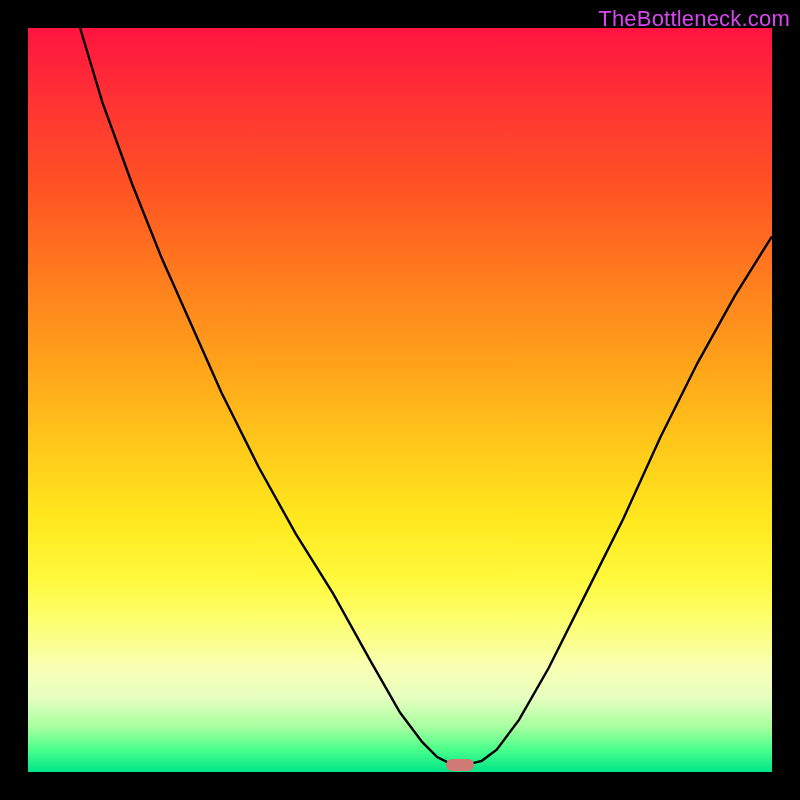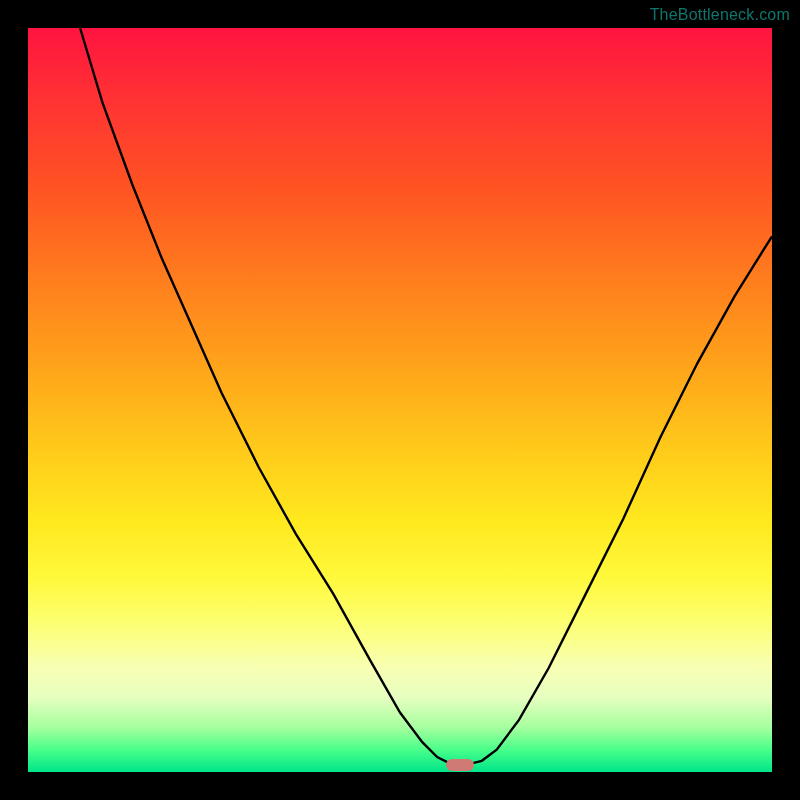--- a/index.html
+++ b/index.html
@@ -39,22 +39,22 @@
       #e6ffc0 90%,
       #a6ff9e 94%,
       #49ff8a 97%,
       #00e589 100%
     );
   }
   .watermark {
     position: absolute;
     top: 6px;
     right: 10px;
-    color: #0f766e;
-    font-size: 16px;
+    color: #d946ef;
+    font-size: 22px;
     font-weight: 500;
     letter-spacing: 0.2px;
     user-select: none;
   }
   svg.curve {
     position: absolute;
     left: 0;
     top: 0;
     width: 744px;
     height: 744px;

